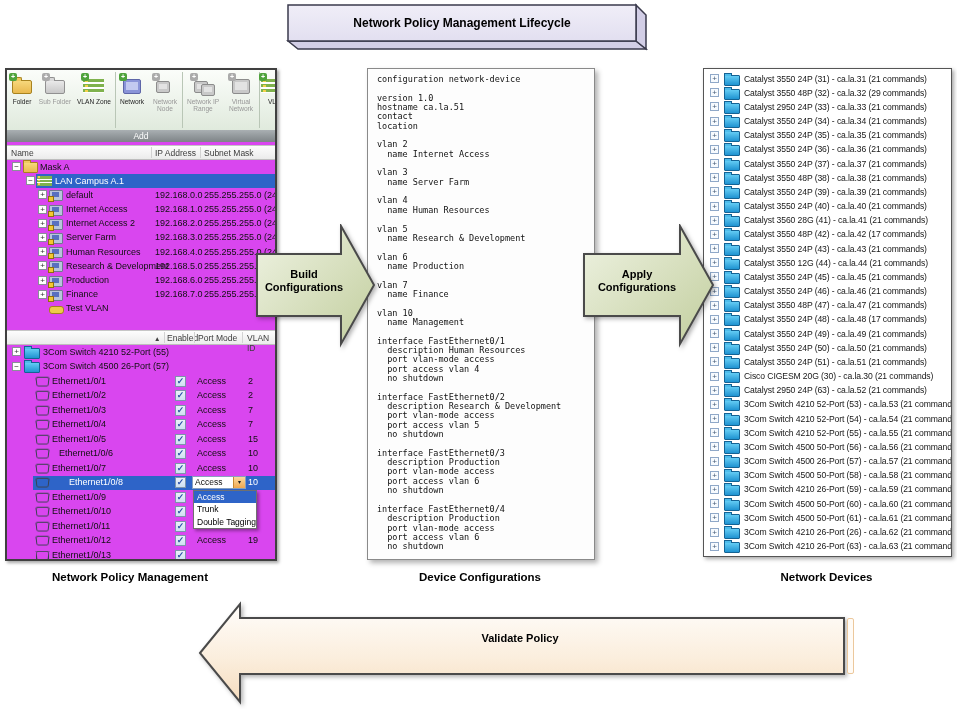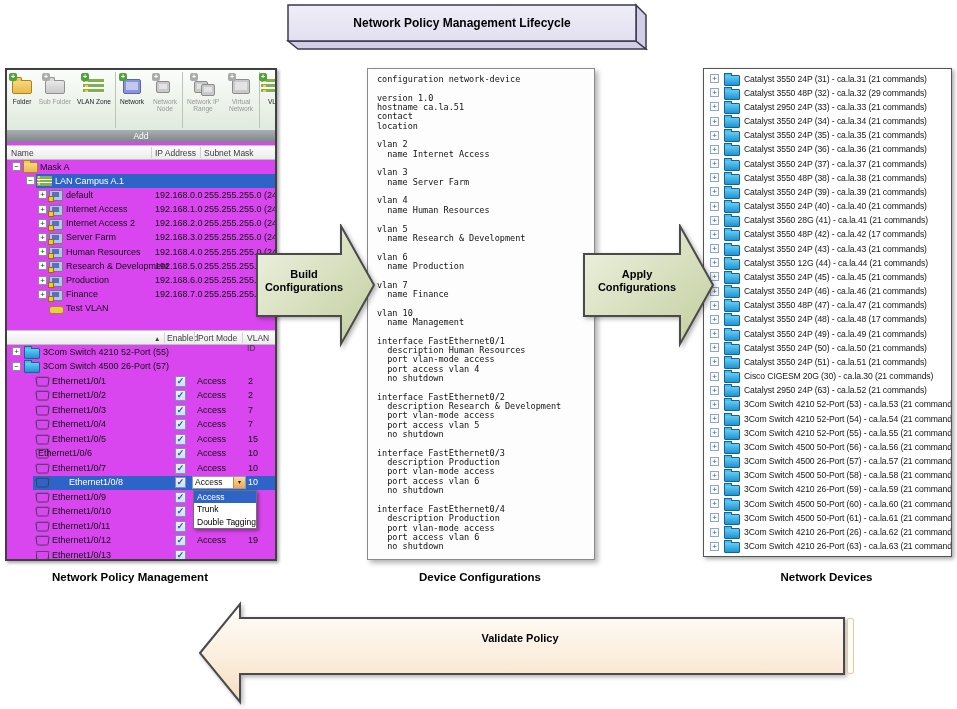--- a/index.html
+++ b/index.html
@@ -332,21 +332,21 @@
       </div>
       <div class="trow prow">
         <div class="jack" style="left: 29px;"></div>
         <span class="tlabel" style="left: 45px;">Ethernet1/0/5</span>
         <div class="cb">✓</div>
         <span class="pmode">Access</span>
         <span class="pvlan">15</span>
       </div>
       <div class="trow prow">
         <div class="jack" style="left: 29px;"></div>
-        <span class="tlabel" style="left: 31px;">Ethernet1/0/6</span>
+        <span class="tlabel" style="left: 52px;">Ethernet1/0/6</span>
         <div class="cb">✓</div>
         <span class="pmode">Access</span>
         <span class="pvlan">10</span>
       </div>
       <div class="trow prow">
         <div class="jack" style="left: 29px;"></div>
         <span class="tlabel" style="left: 45px;">Ethernet1/0/7</span>
         <div class="cb">✓</div>
         <span class="pmode">Access</span>
         <span class="pvlan">10</span>

